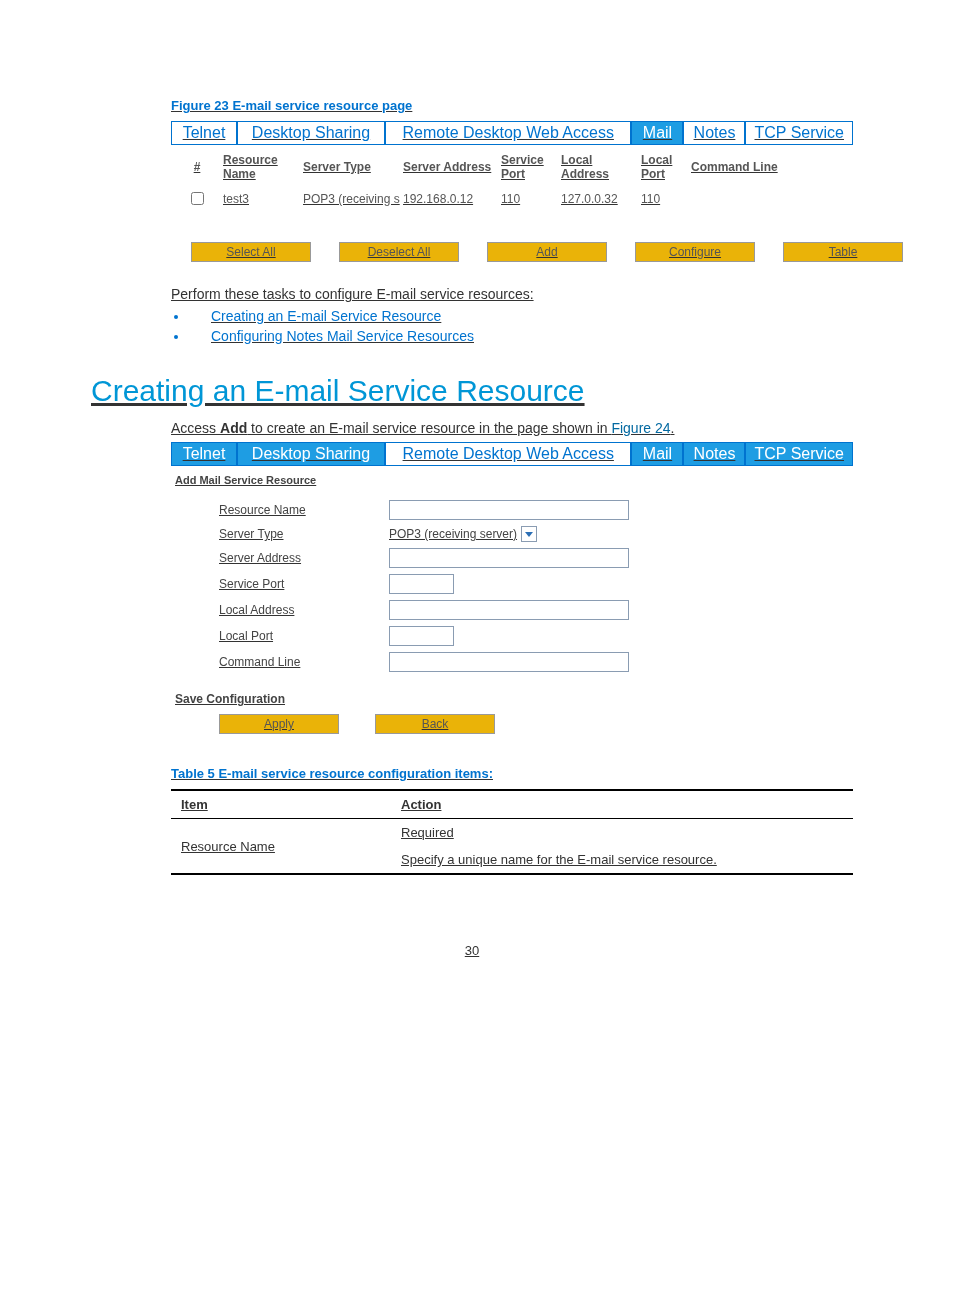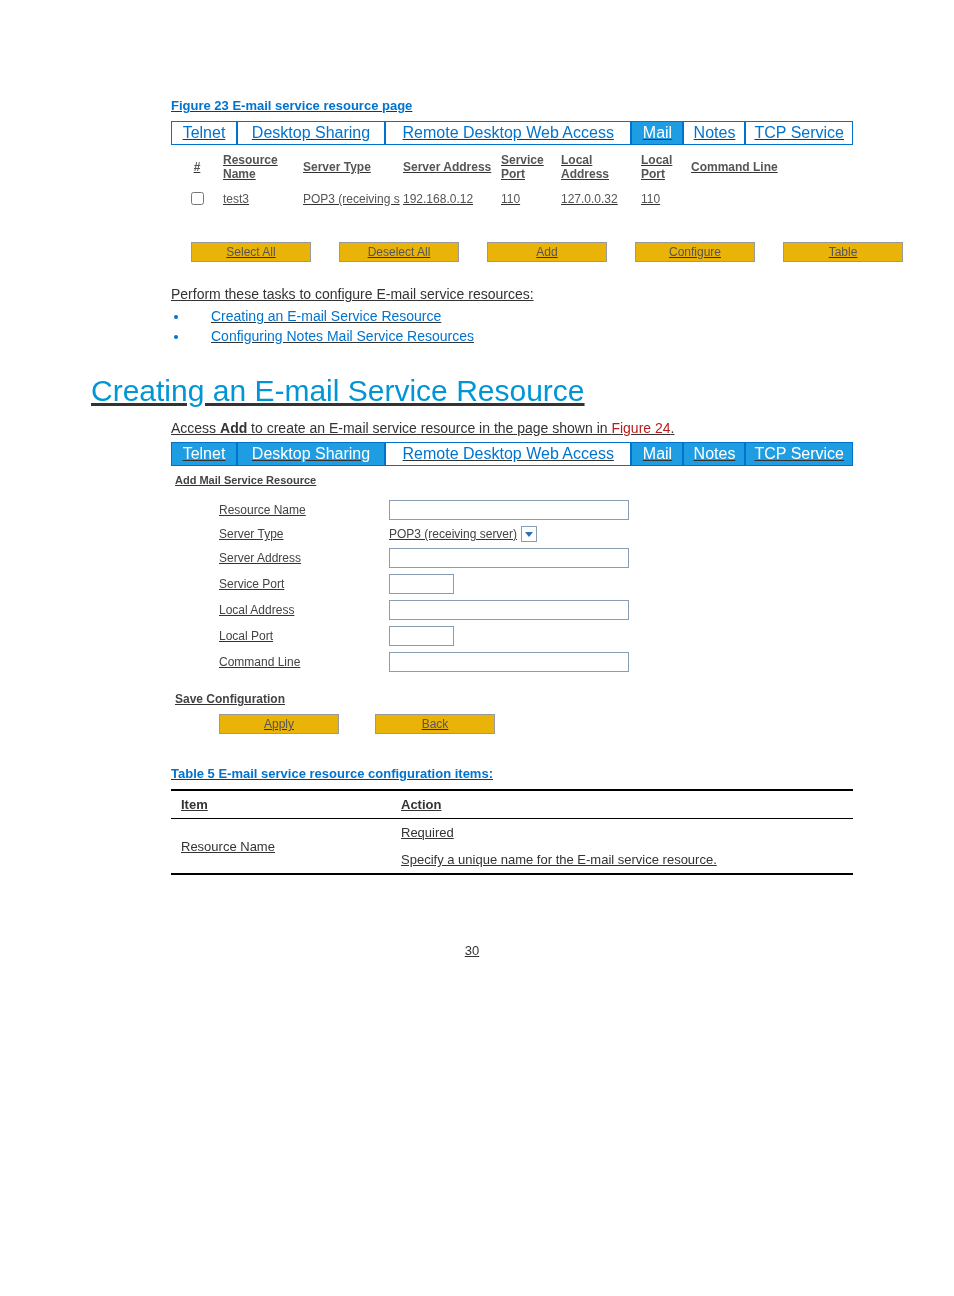--- a/index.html
+++ b/index.html
@@ -108,21 +108,21 @@
   }
   ul.links li a { color: #0073cf; text-decoration: none; margin-left: 6px; }
   h2.section {
     color: #0096d6;
     font-weight: normal;
     font-size: 30px;
     margin: 30px 0 12px 0;
     font-family: "Segoe UI Light", "Helvetica Neue", Arial, sans-serif;
   }
   .bodytext b { font-weight: bold; }
-  .textlink { color: #b91c1c; }
+  .textlink { color: #0369a1; }
 
   .formpanel {
     margin-left: 80px;
     width: 682px;
   }
   .form-title {
     font-weight: bold;
     font-size: 11px;
     padding: 8px 4px;
     color: #444;

